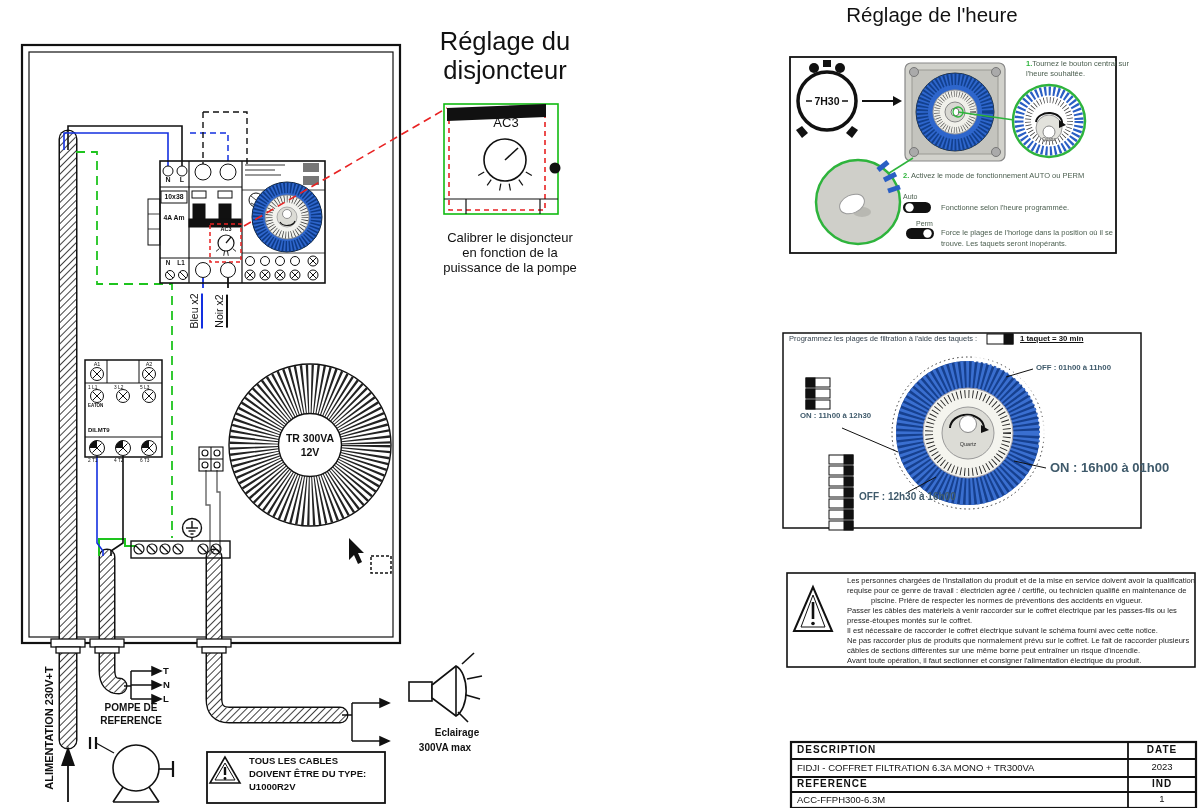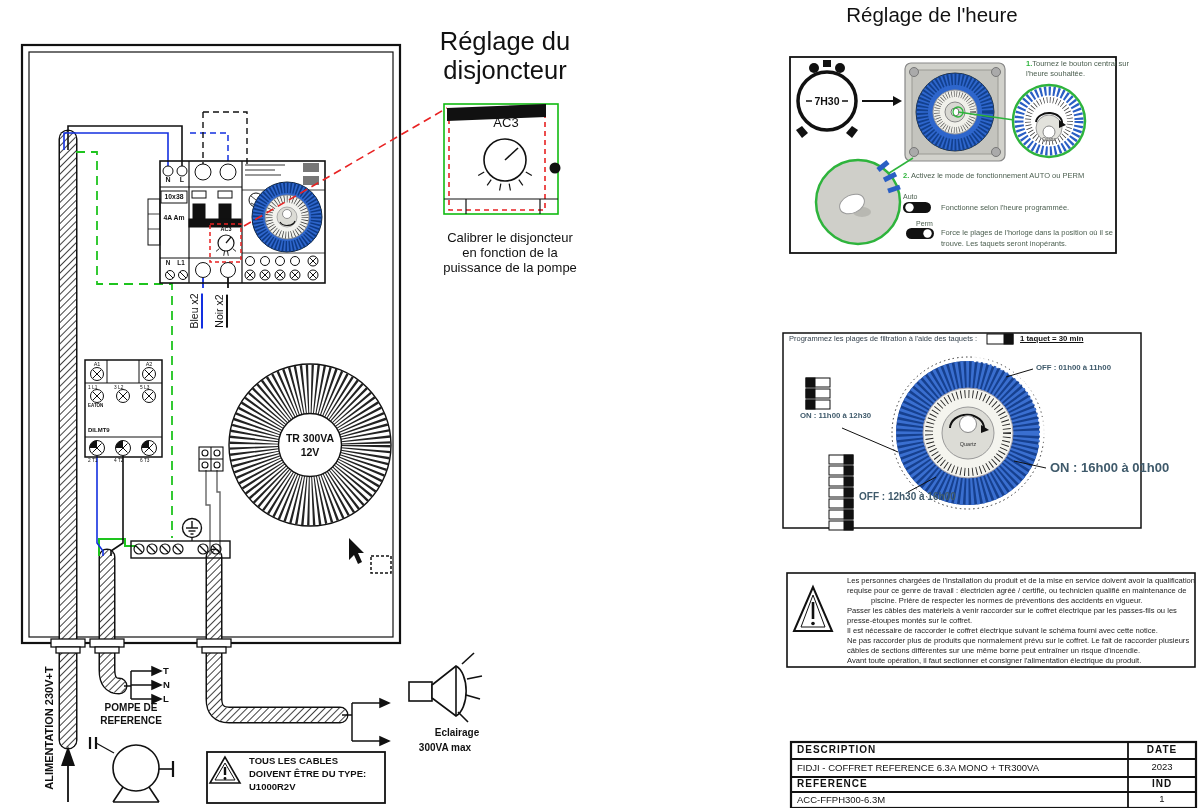--- a/index.html
+++ b/index.html
@@ -504,20 +504,20 @@
 <div class="t" style="left:847px;top:597px;font-size:7.6px;color:#222;padding-left:24px;">piscine. Prière de respecter les normes de préventions des accidents en vigueur.</div>
 <div class="t" style="left:847px;top:607px;font-size:7.6px;color:#222;">Passer les câbles des matériels à venir raccorder sur le coffret électrique par les passes-fils ou les</div>
 <div class="t" style="left:847px;top:617px;font-size:7.6px;color:#222;">presse-étoupes montés sur le coffret.</div>
 <div class="t" style="left:847px;top:627px;font-size:7.6px;color:#222;">Il est nécessaire de raccorder le coffret électrique suivant le schéma fourni avec cette notice.</div>
 <div class="t" style="left:847px;top:637px;font-size:7.6px;color:#222;">Ne pas raccorder plus de produits que normalement prévu sur le coffret. Le fait de raccorder plusieurs</div>
 <div class="t" style="left:847px;top:647px;font-size:7.6px;color:#222;">câbles de sections différentes sur une même borne peut entraîner un risque d'incendie.</div>
 <div class="t" style="left:847px;top:657px;font-size:7.6px;color:#222;">Avant toute opération, il faut sectionner et consigner l'alimentation électrique du produit.</div>
 
 <div class="t b" style="left:797px;top:745px;font-size:10px;letter-spacing:1px;">DESCRIPTION</div>
 <div class="t b cx" style="left:1162px;top:745px;font-size:10px;letter-spacing:1px;">DATE</div>
-<div class="t" style="left:797px;top:763px;font-size:9.5px;">FIDJI - COFFRET REFERENCE 6.3A MONO + TR300VA</div>
+<div class="t" style="left:797px;top:763px;font-size:9.5px;">FIDJI - COFFRET FILTRATION 6.3A MONO + TR300VA</div>
 <div class="t cx" style="left:1162px;top:762px;font-size:9.5px;">2023</div>
 <div class="t b" style="left:797px;top:779px;font-size:10px;letter-spacing:1px;">REFERENCE</div>
 <div class="t b cx" style="left:1162px;top:779px;font-size:10px;letter-spacing:1px;">IND</div>
 <div class="t" style="left:797px;top:795px;font-size:9.5px;">ACC-FFPH300-6.3M</div>
 <div class="t cx" style="left:1162px;top:794px;font-size:9.5px;">1</div>
 
 </div>
 
 </body></html>

